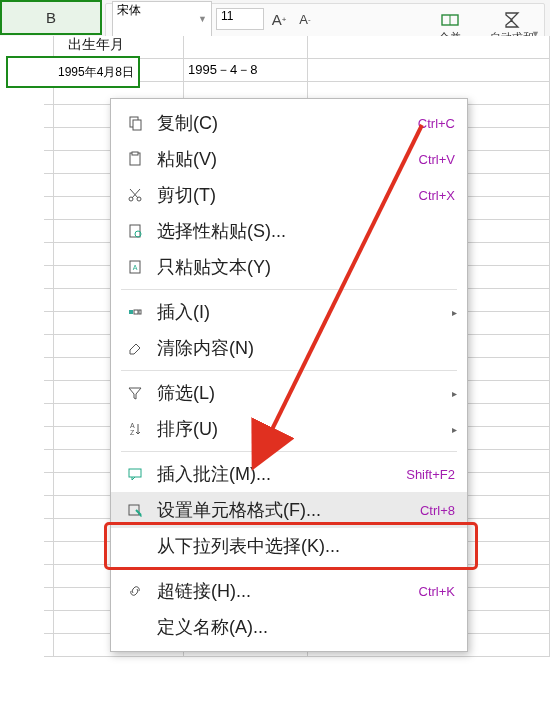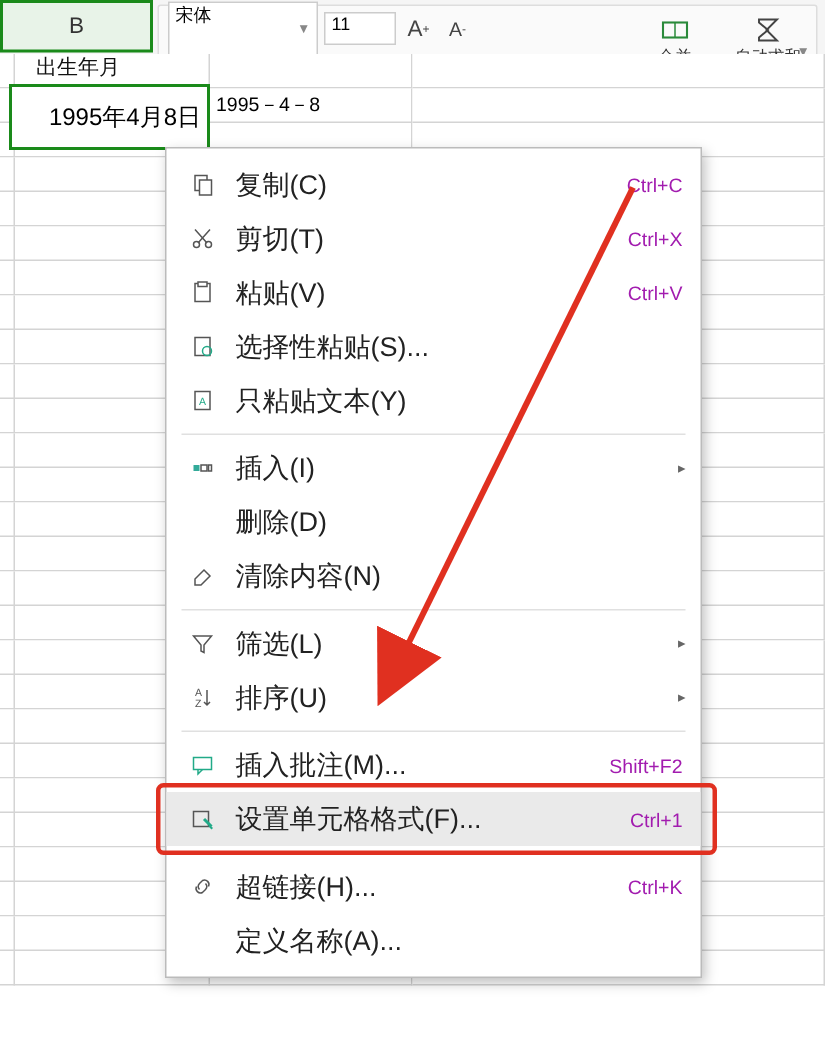--- a/index.html
+++ b/index.html
@@ -127,39 +127,40 @@
     border-right: 1px solid #d4d4d4;
     border-bottom: 1px solid #d4d4d4;
     padding: 0 4px;
     display: flex;
     align-items: center;
     height: 23px;
     background: #fff;
   }
   .col-a { width: 10px; }
   .col-b { width: 130px; }
-  .col-c { width: 135px; text-align: right; }
+  .col-c { width: 124px; text-align: right; }
   .selected-cell {
     border: 2.5px solid #1a8a1a;
     position: absolute;
     top: 20px;
     left: 6px;
     width: 134px;
-    height: 44px;
+    height: 32px;
     display: flex;
     align-items: center;
     justify-content: flex-end;
     padding: 0 4px;
-    font-size: 16px;
+    font-size: 12px;
     background: #fff;
     z-index: 2;
   }
   .row {
     display: flex;
     height: 23px;
+    margin-left: 44px;
   }
   .context-menu {
     position: absolute;
     top: 98px;
     left: 110px;
     width: 358px;
     background: #fff;
     border: 1px solid #bbb;
     box-shadow: 2px 3px 8px rgba(0,0,0,0.25);
     padding: 6px 0;
@@ -487,42 +488,42 @@
           <rect x="3" y="2" width="8" height="10" fill="none" stroke="#555"></rect>
           <rect x="6" y="5" width="8" height="10" fill="#fff" stroke="#555"></rect>
         </svg>
       </span>
     <span class="menu-label">复制(C)</span>
     <span class="menu-shortcut">Ctrl+C</span>
   </div>
   <div class="menu-item">
     <span class="menu-icon">
         <svg viewBox="0 0 16 16" width="16" height="16">
+          <rect x="3" y="2" width="10" height="12" fill="none" stroke="#555"></rect>
+          <rect x="5" y="1" width="6" height="3" fill="#fff" stroke="#555"></rect>
+        </svg>
+      </span>
+    <span class="menu-label">粘贴(V)</span>
+    <span class="menu-shortcut">Ctrl+V</span>
+  </div>
+  <div class="menu-item">
+    <span class="menu-icon">
+        <svg viewBox="0 0 16 16" width="16" height="16">
           <circle cx="4" cy="12" r="2" fill="none" stroke="#555"></circle>
           <circle cx="12" cy="12" r="2" fill="none" stroke="#555"></circle>
           <path d="M5 11 L13 2 M11 11 L3 2" stroke="#555"></path>
         </svg>
       </span>
     <span class="menu-label">剪切(T)</span>
     <span class="menu-shortcut">Ctrl+X</span>
   </div>
   <div class="menu-item">
     <span class="menu-icon">
         <svg viewBox="0 0 16 16" width="16" height="16">
           <rect x="3" y="2" width="10" height="12" fill="none" stroke="#555"></rect>
-          <rect x="5" y="1" width="6" height="3" fill="#fff" stroke="#555"></rect>
-        </svg>
-      </span>
-    <span class="menu-label">粘贴(V)</span>
-    <span class="menu-shortcut">Ctrl+V</span>
-  </div>
-  <div class="menu-item">
-    <span class="menu-icon">
-        <svg viewBox="0 0 16 16" width="16" height="16">
-          <rect x="3" y="2" width="10" height="12" fill="none" stroke="#555"></rect>
           <circle cx="11" cy="11" r="3" fill="none" stroke="#2a8"></circle>
         </svg>
       </span>
     <span class="menu-label">选择性粘贴(S)...</span>
   </div>
   <div class="menu-item">
     <span class="menu-icon">
         <svg viewBox="0 0 16 16" width="16" height="16">
           <rect x="3" y="2" width="10" height="12" fill="none" stroke="#555"></rect>
           <text x="8" y="11" font-size="7" text-anchor="middle" fill="#2a8">A</text>
@@ -536,24 +537,20 @@
         <svg viewBox="0 0 16 16" width="16" height="16">
           <rect x="2" y="6" width="4" height="4" fill="#3a9"></rect>
           <rect x="7" y="6" width="4" height="4" fill="none" stroke="#555"></rect>
           <rect x="12" y="6" width="2" height="4" fill="none" stroke="#555"></rect>
         </svg>
       </span>
     <span class="menu-label">插入(I)</span>
     <span class="menu-arrow">▸</span>
   </div>
   <div class="menu-item">
-    <span class="menu-icon"></span>
-    <span class="menu-label">删除(D)</span>
-  </div>
-  <div class="menu-item">
     <span class="menu-icon">
         <svg viewBox="0 0 16 16" width="16" height="16">
           <path d="M3 10 l6 -6 l4 4 l-6 6 h-4 z" fill="none" stroke="#555"></path>
         </svg>
       </span>
     <span class="menu-label">清除内容(N)</span>
   </div>
   <div class="menu-sep"></div>
   <div class="menu-item">
     <span class="menu-icon">
@@ -588,21 +585,25 @@
   </div>
   <div class="menu-item" style="background:#eaeaea">
     <span class="menu-icon">
         <svg viewBox="0 0 16 16" width="16" height="16">
           <rect x="2" y="3" width="10" height="10" fill="none" stroke="#555"></rect>
           <path d="M9 8 l5 5" stroke="#2a8" stroke-width="2"></path>
           <path d="M13 12 l2 2 l-1 1 l-2 -2 z" fill="#2a8"></path>
         </svg>
       </span>
     <span class="menu-label">设置单元格格式(F)...</span>
-    <span class="menu-shortcut">Ctrl+1</span>
+    <span class="menu-shortcut">Ctrl+8</span>
+  </div>
+  <div class="menu-item">
+    <span class="menu-icon"></span>
+    <span class="menu-label">从下拉列表中选择(K)...</span>
   </div>
   <div class="menu-sep"></div>
   <div class="menu-item">
     <span class="menu-icon">
         <svg viewBox="0 0 16 16" width="16" height="16">
           <path d="M6 10 a3 3 0 0 1 0 -4 l2 -2 a3 3 0 0 1 4 4 M10 6 a3 3 0 0 1 0 4 l-2 2 a3 3 0 0 1 -4 -4" fill="none" stroke="#555"></path>
         </svg>
       </span>
     <span class="menu-label">超链接(H)...</span>
     <span class="menu-shortcut">Ctrl+K</span>

